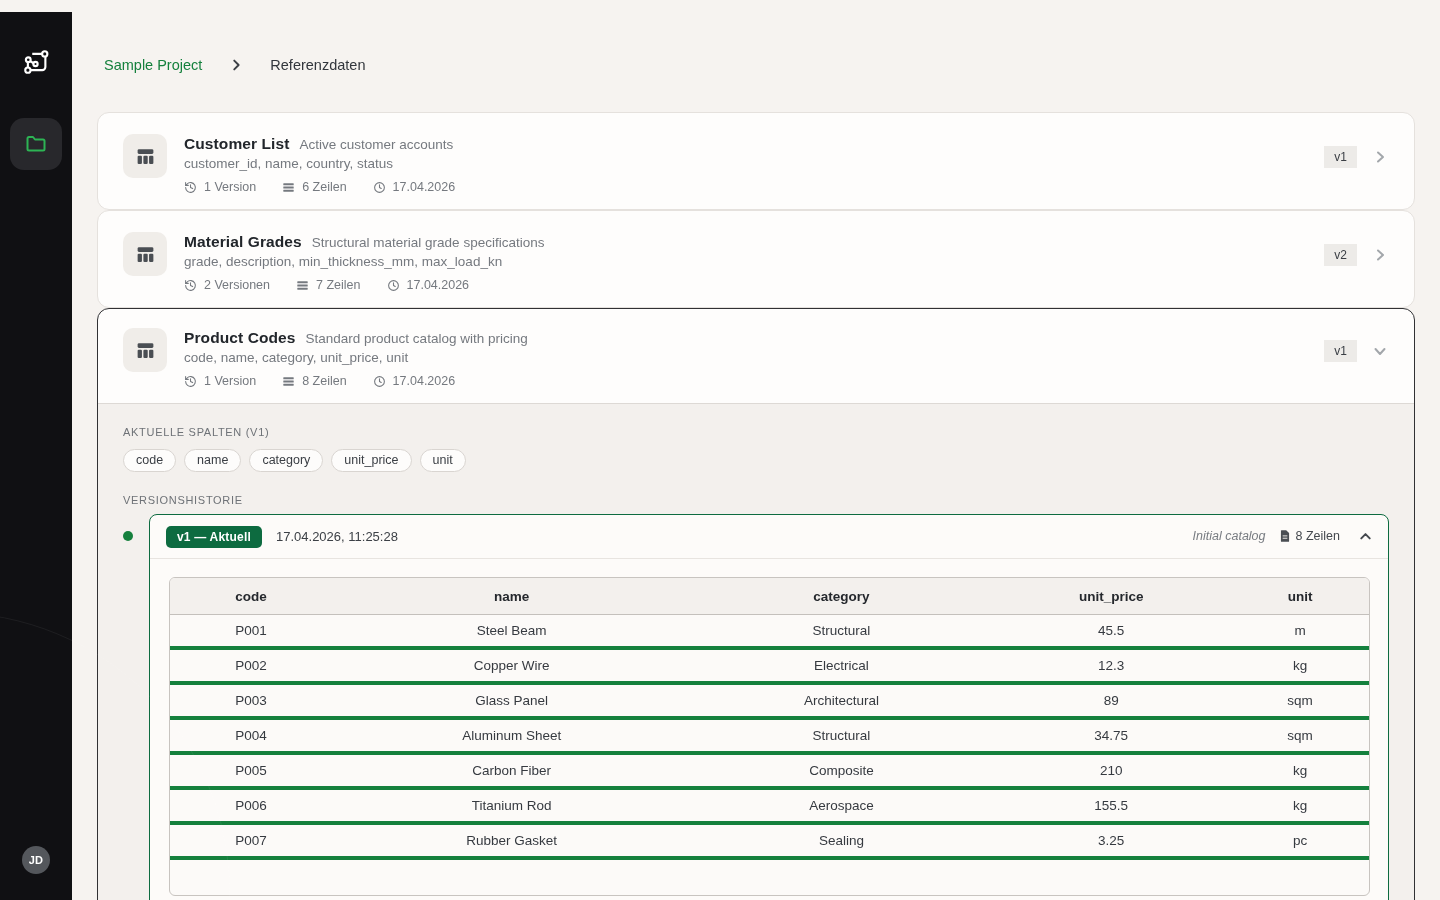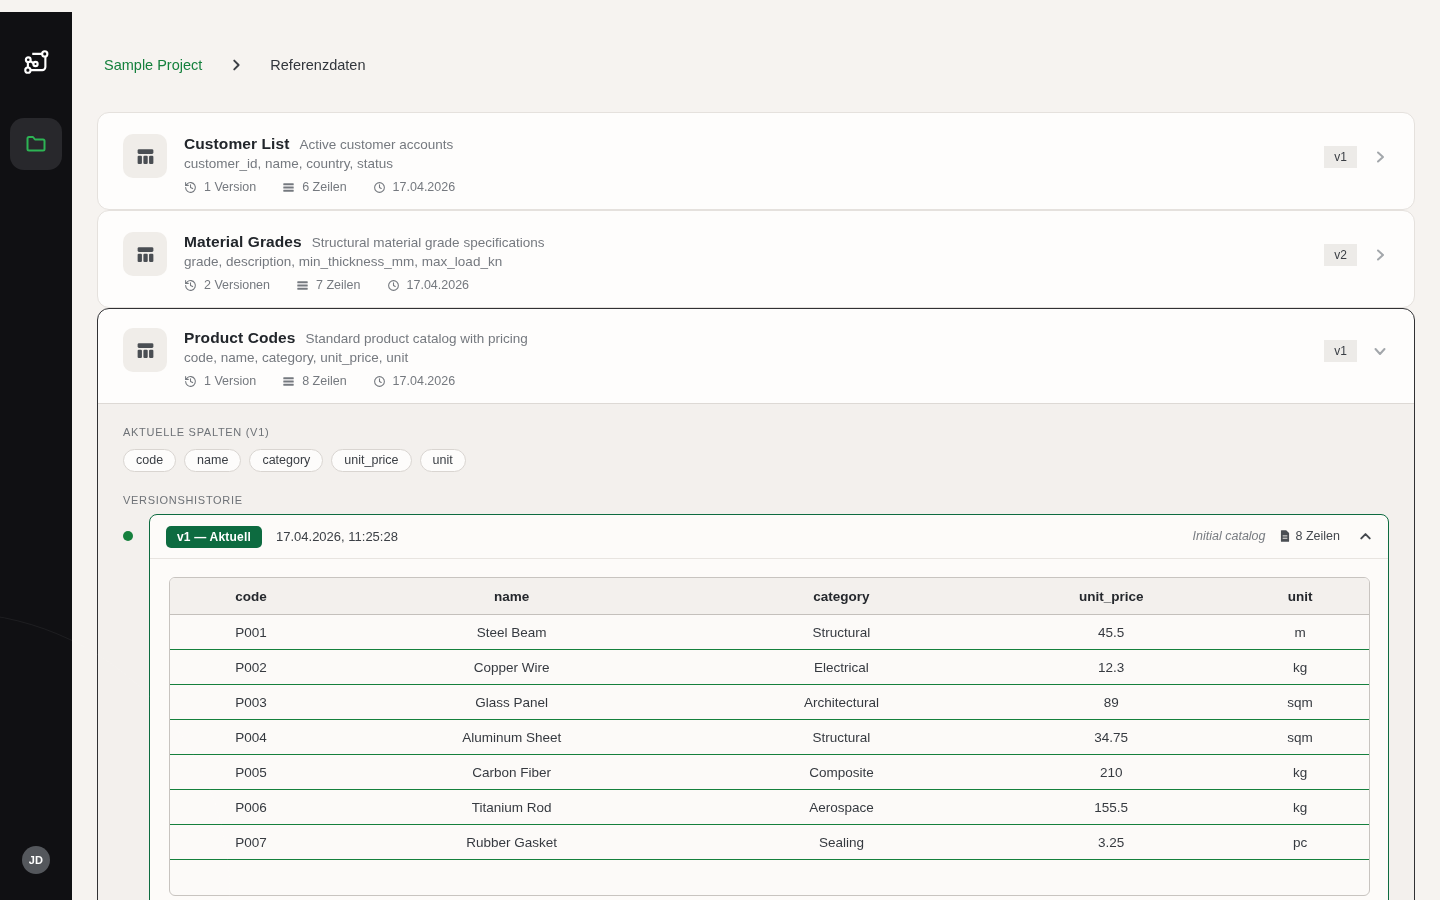--- a/index.html
+++ b/index.html
@@ -70,21 +70,21 @@
   .vright { margin-left:auto; display:flex; align-items:flex-start; gap:4px; }
   .vnote { font-style:italic; font-size:12.5px; color:#787c82; margin-right:8px; }
   .vrows { font-size:12.5px; color:#44484e; }
   .chev-btn { margin-left:14px; display:flex; align-items:center; cursor:pointer; }
 
   .table-wrap { padding:18px 18px 18px 19px; }
   table { width:100%; border-collapse:separate; border-spacing:0; border:1px solid #c8c4c0;
     border-radius:6px; overflow:hidden; font-size:13.5px; color:#363a40; background:#fcfaf8; }
   th { background:#f3f0ed; font-weight:700; height:37px; text-align:center;
     border-bottom:1px solid #c4c0bc; color:#25282d; }
-  td { height:35px; text-align:center; border-bottom:1px solid #15803d; }
+  td { height:35px; text-align:center; border-bottom:4px solid #15803d; }
   tr:last-child td { border-bottom:none; }
   svg { display:block; }
 </style>
 </head>
 <body>
 
 <div class="sidebar">
   <div class="deco"></div>
   <div class="logo-btn">
     <span>

